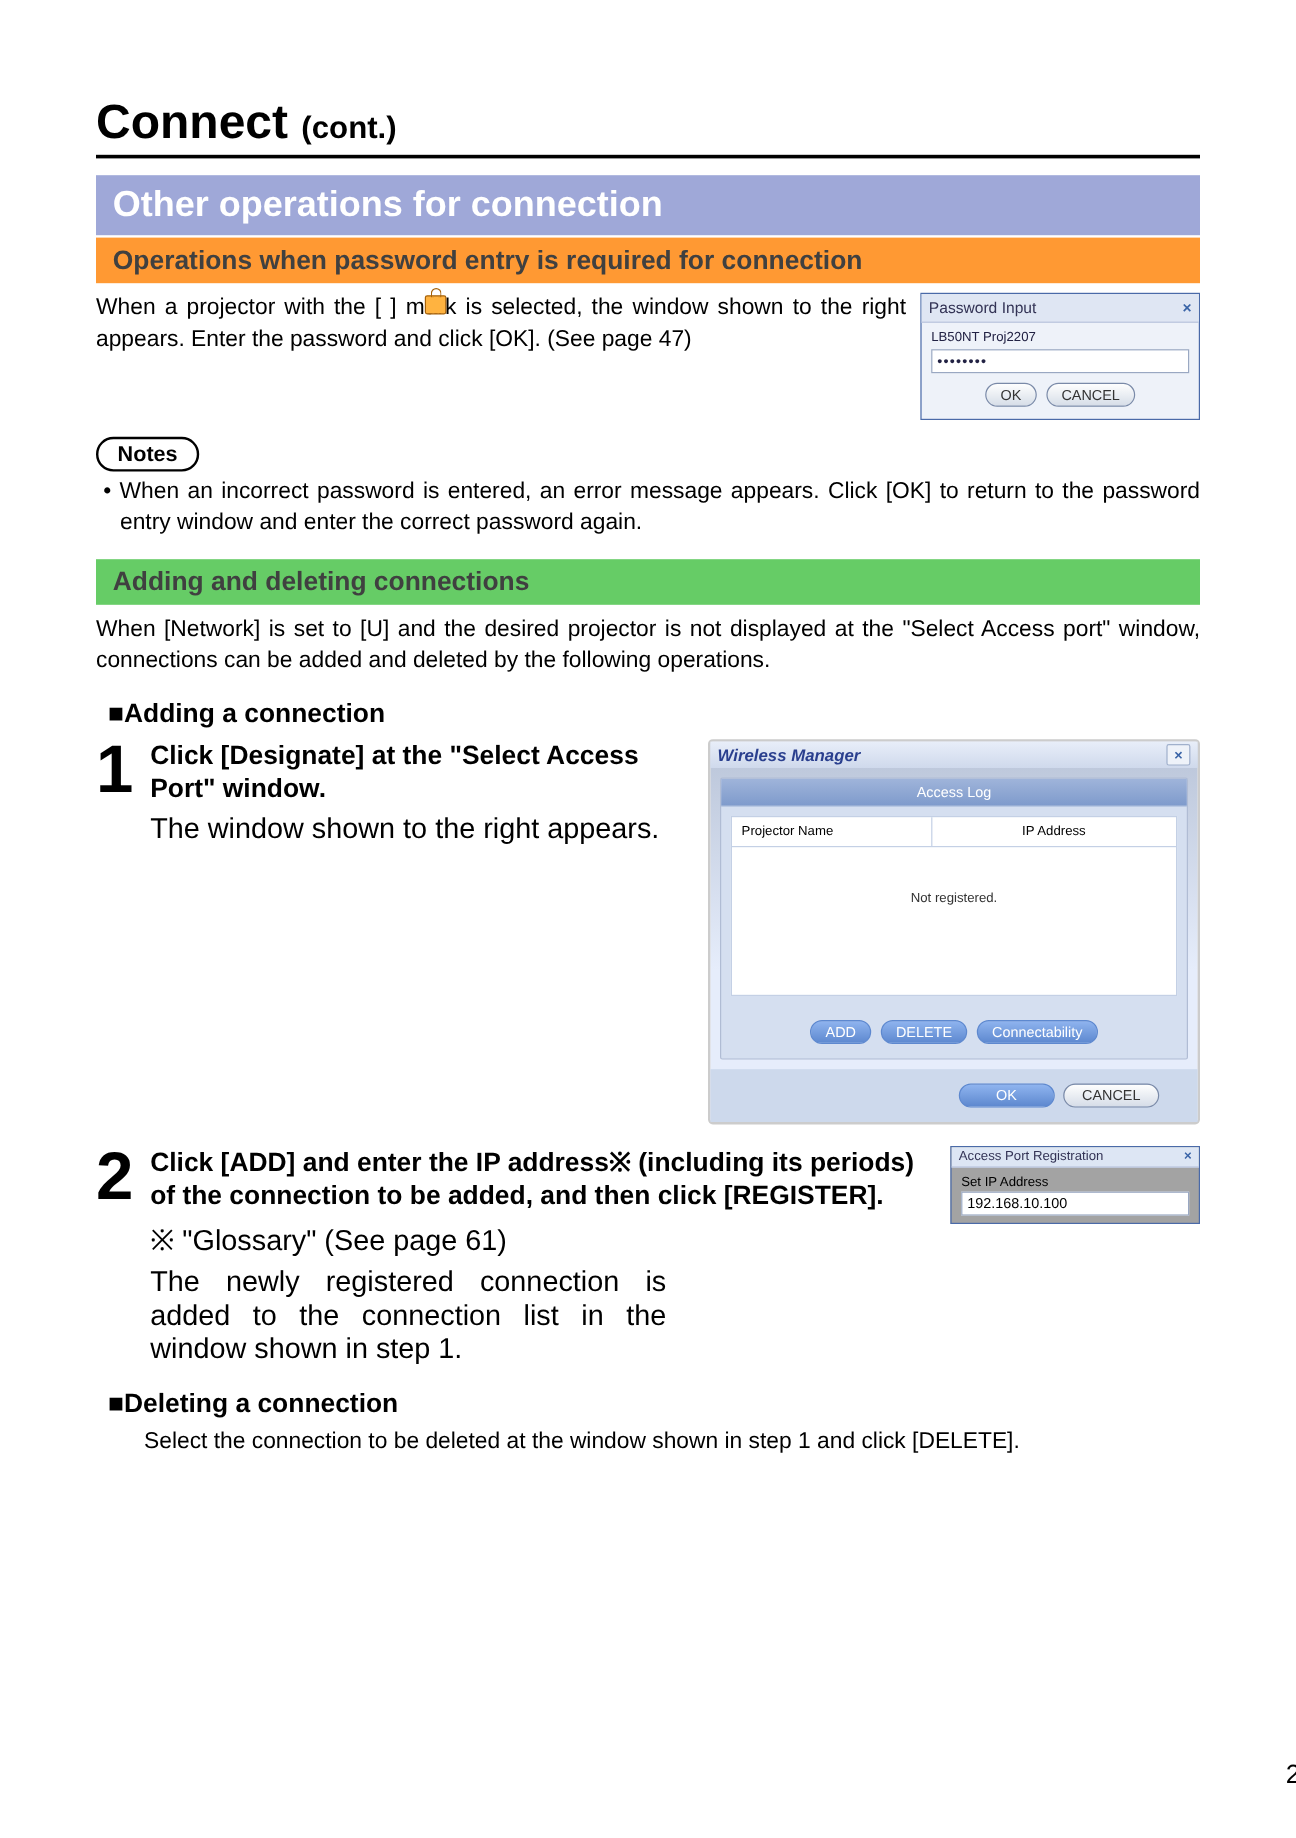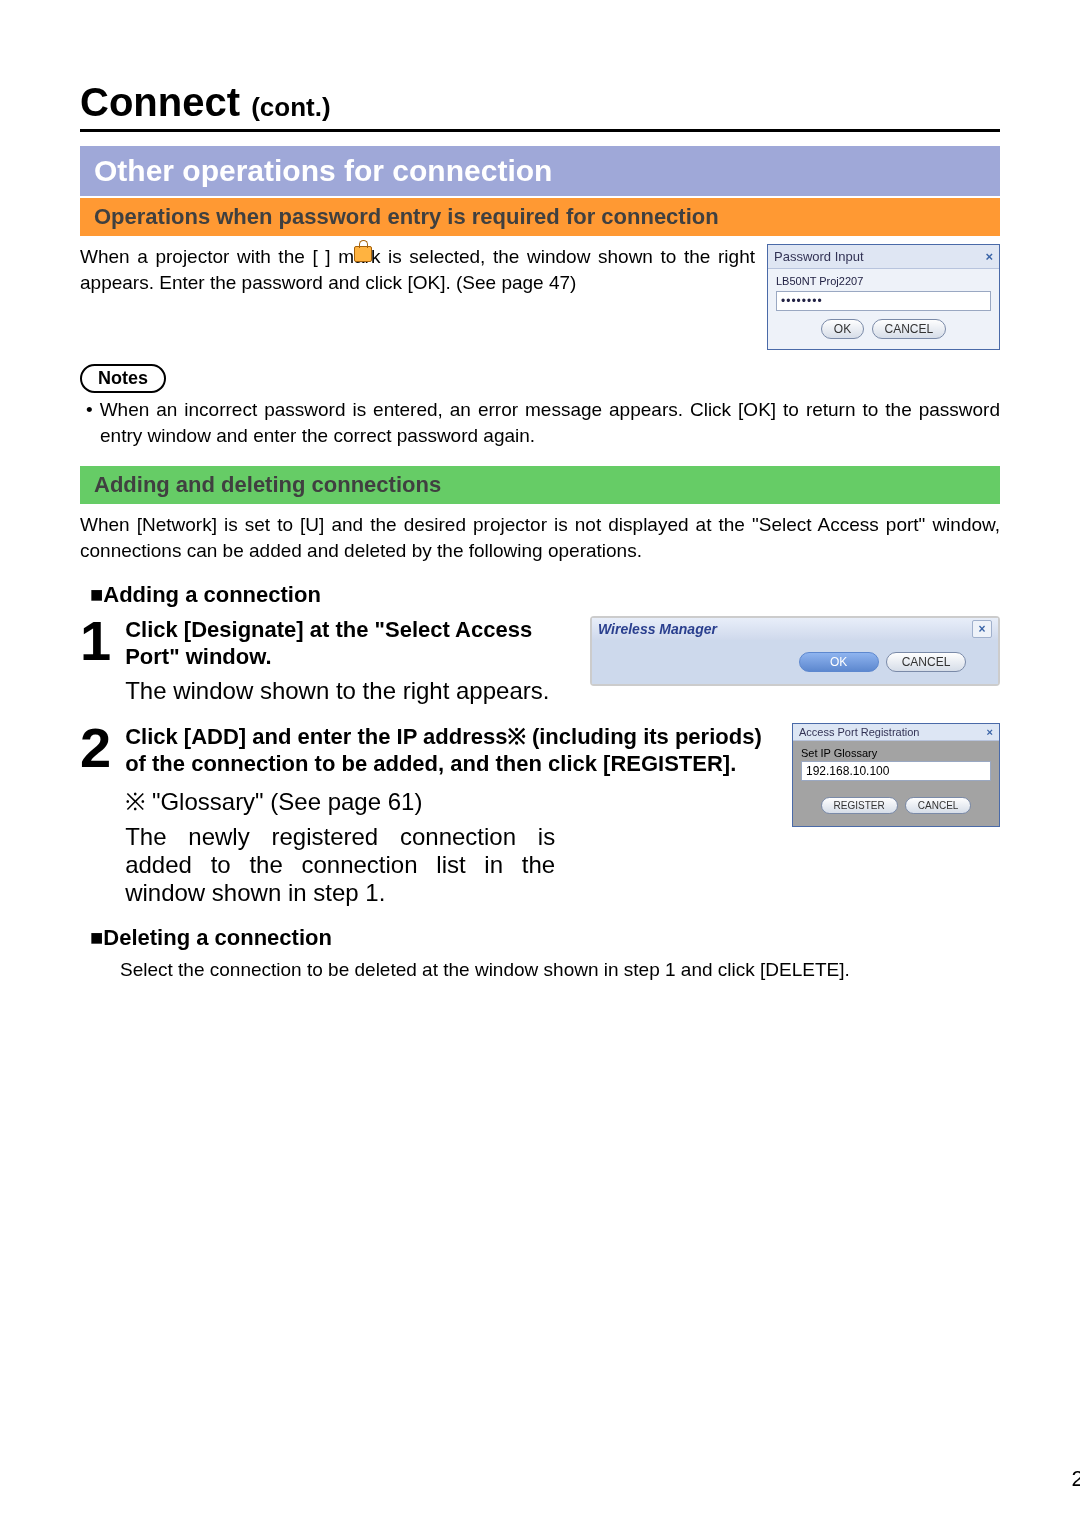--- a/index.html
+++ b/index.html
@@ -197,20 +197,35 @@
     <div style="flex:1;">
       <div class="step-title">Click [Designate] at the "Select Access Port" window.</div>
       <div class="step-sub">The window shown to the right appears.</div>
     </div>
   </div>
   <div class="wm-dlg">
     <div class="wm-titlebar">
       <span class="t">Wireless Manager</span>
       <span class="x">×</span>
     </div>
+    <div class="wm-inner">
+      <div class="wm-accesslog">Access Log</div>
+      <div class="wm-table">
+        <div class="wm-th">
+          <div class="c1">Projector Name</div>
+          <div class="c2">IP Address</div>
+        </div>
+        <div class="wm-notreg">Not registered.</div>
+      </div>
+      <div class="wm-btnrow">
+        <span class="pill-btn primary">ADD</span>
+        <span class="pill-btn primary">DELETE</span>
+        <span class="pill-btn primary">Connectability</span>
+      </div>
+    </div>
     <div class="wm-okrow">
       <span class="pill-btn primary">OK</span>
       <span class="pill-btn">CANCEL</span>
     </div>
   </div>
 </div>
 
 
 <div class="row" style="margin-top:18px; align-items:flex-start;">
   <div style="flex:1; display:flex; gap:14px;">
@@ -220,26 +235,22 @@
       <div class="step-sub">※ "Glossary" (See page 61)</div>
       <div class="step-sub" style="max-width:430px;">The newly registered connection is added to the connection list in the window shown in step 1.</div>
     </div>
   </div>
   <div class="apr-dlg">
     <div class="apr-titlebar">
       <span>Access Port Registration</span>
       <span class="closex" style="color:#3a64a7; font-weight:bold;">×</span>
     </div>
     <div class="apr-body">
-      <div style="margin-bottom:2px;">Set IP Glossary</div>
+      <div style="margin-bottom:2px;">Set IP Address</div>
       <div class="inputbox">192.168.10.100</div>
-    </div>
-    <div class="apr-btns">
-      <span class="pill-btn" style="font-size:10px;">REGISTER</span>
-      <span class="pill-btn" style="font-size:10px;">CANCEL</span>
     </div>
   </div>
 </div>
 
 
 <div class="blk-heading">■Deleting a connection</div>
 <div class="bodytext" style="padding-left:40px;">Select the connection to be deleted at the window shown in step 1 and click [DELETE].</div>
 
 
 <div class="page-number">20</div>

